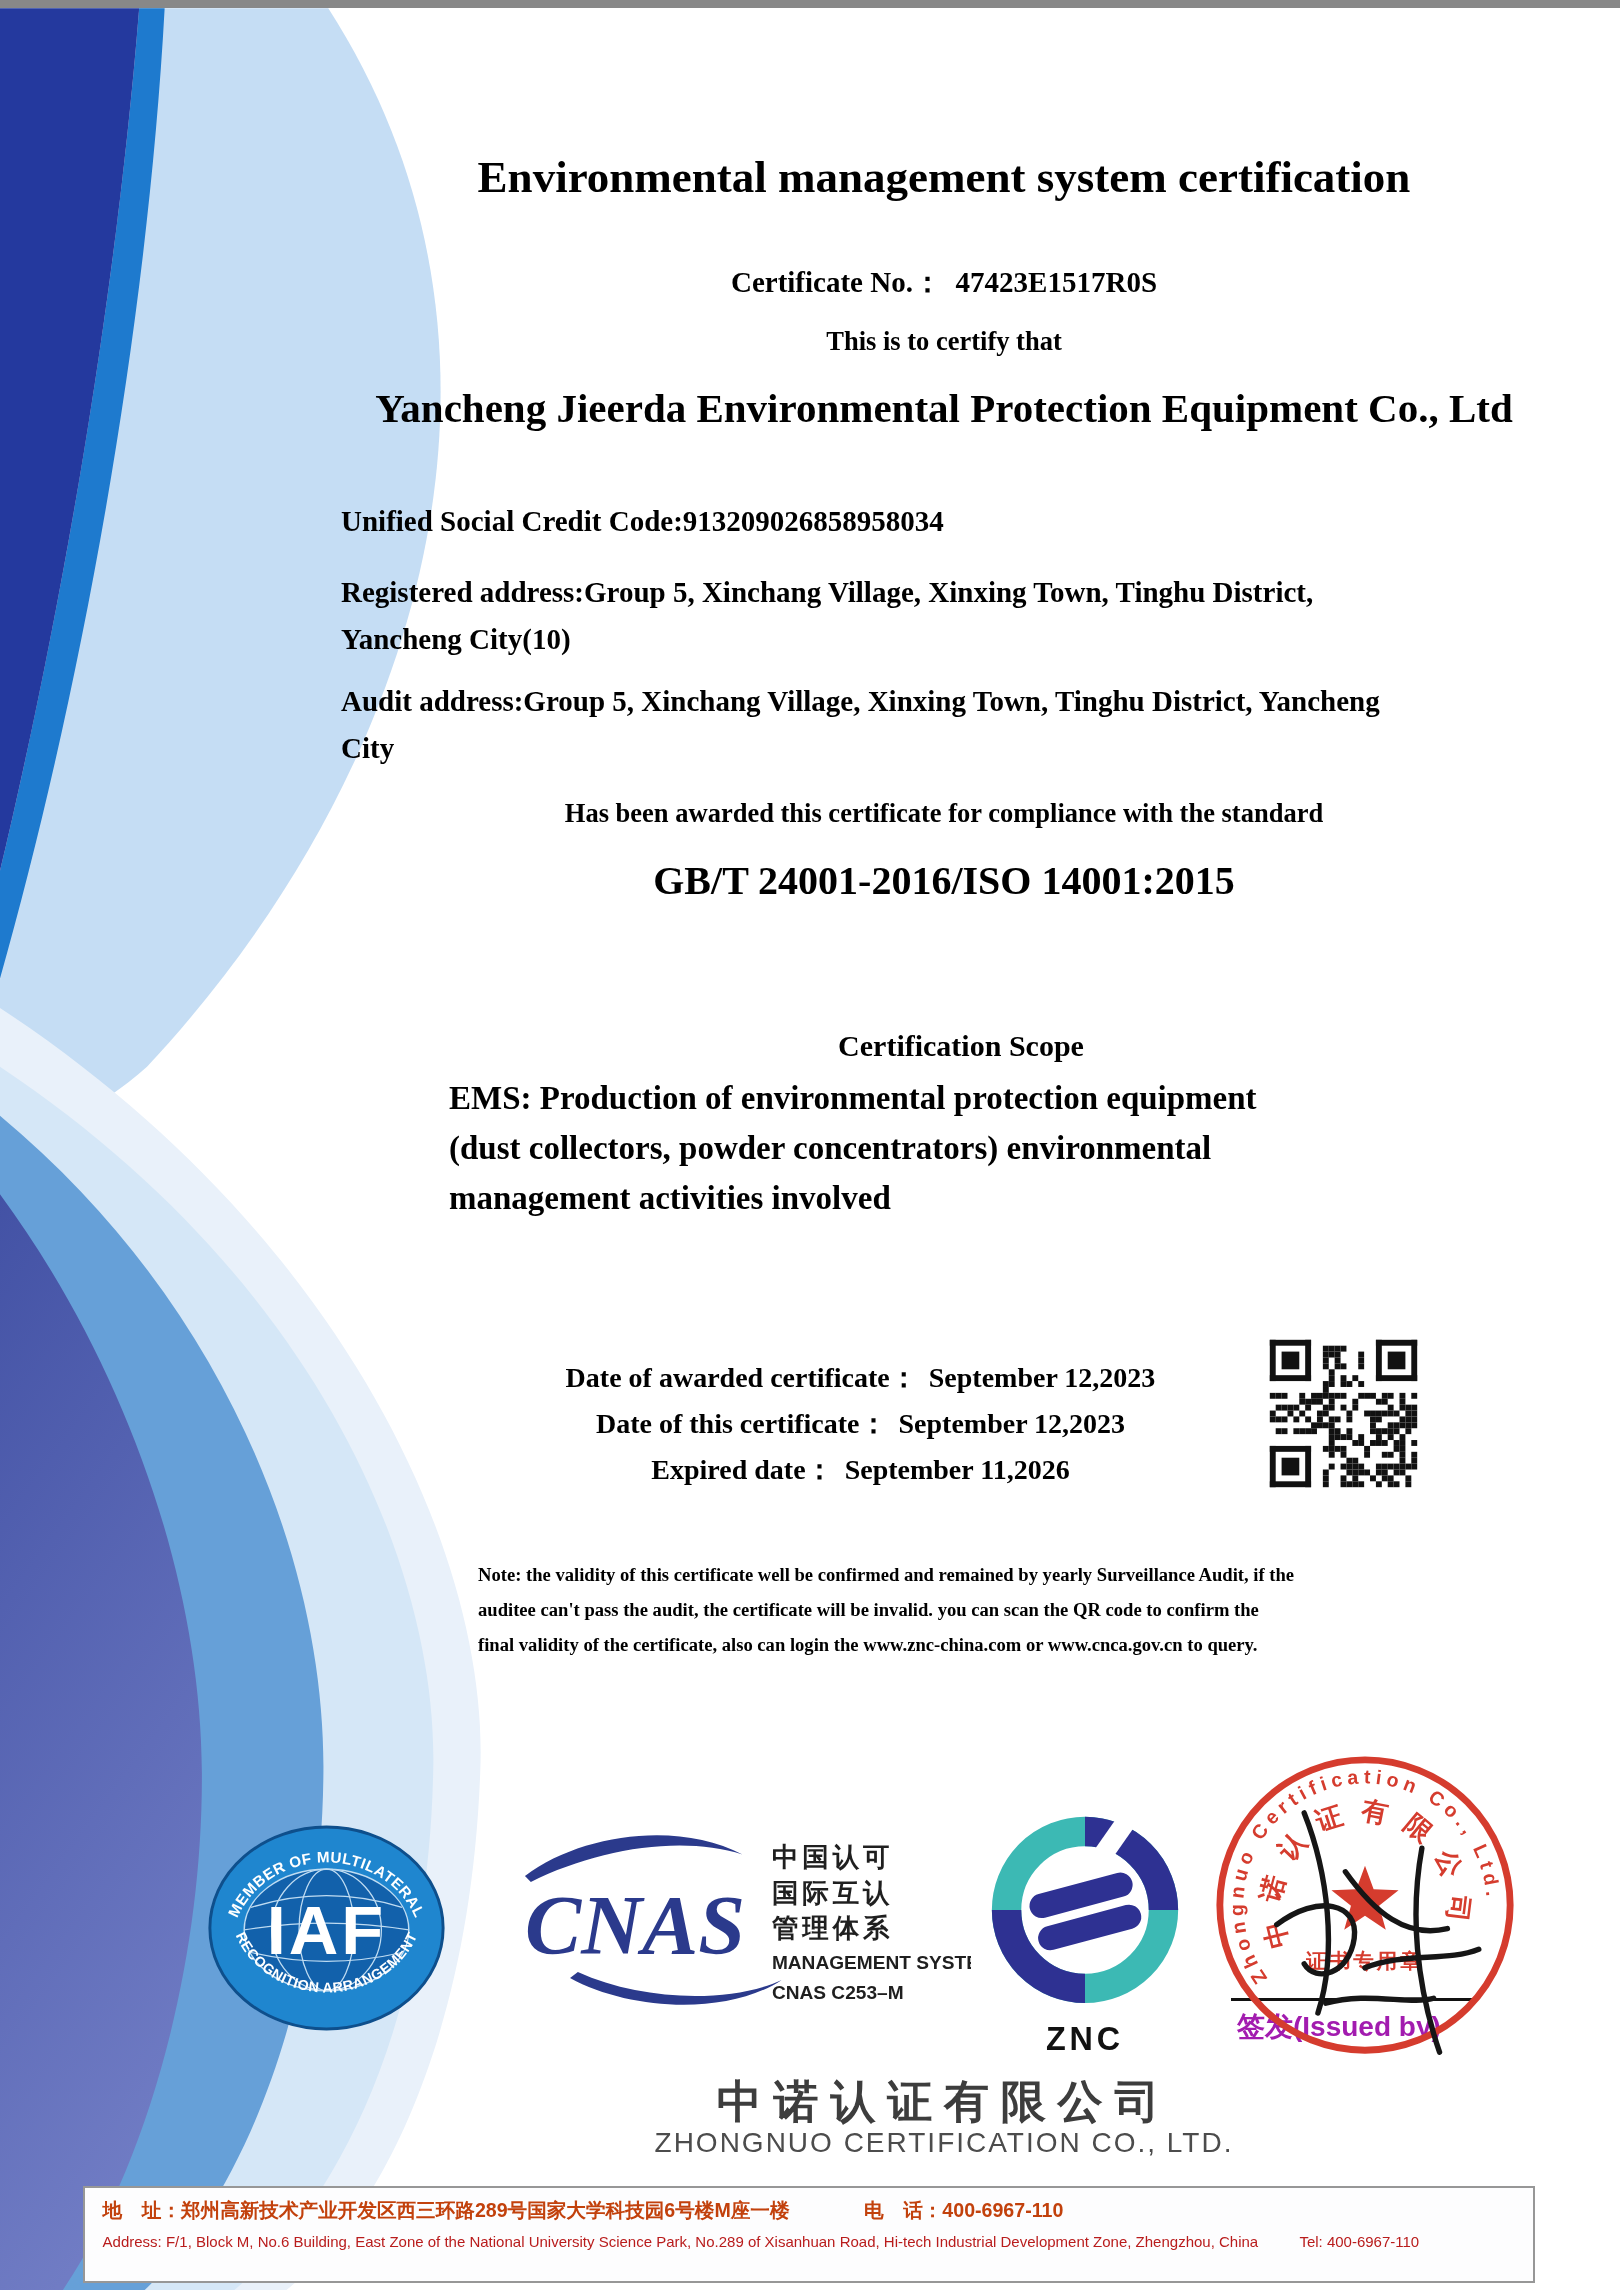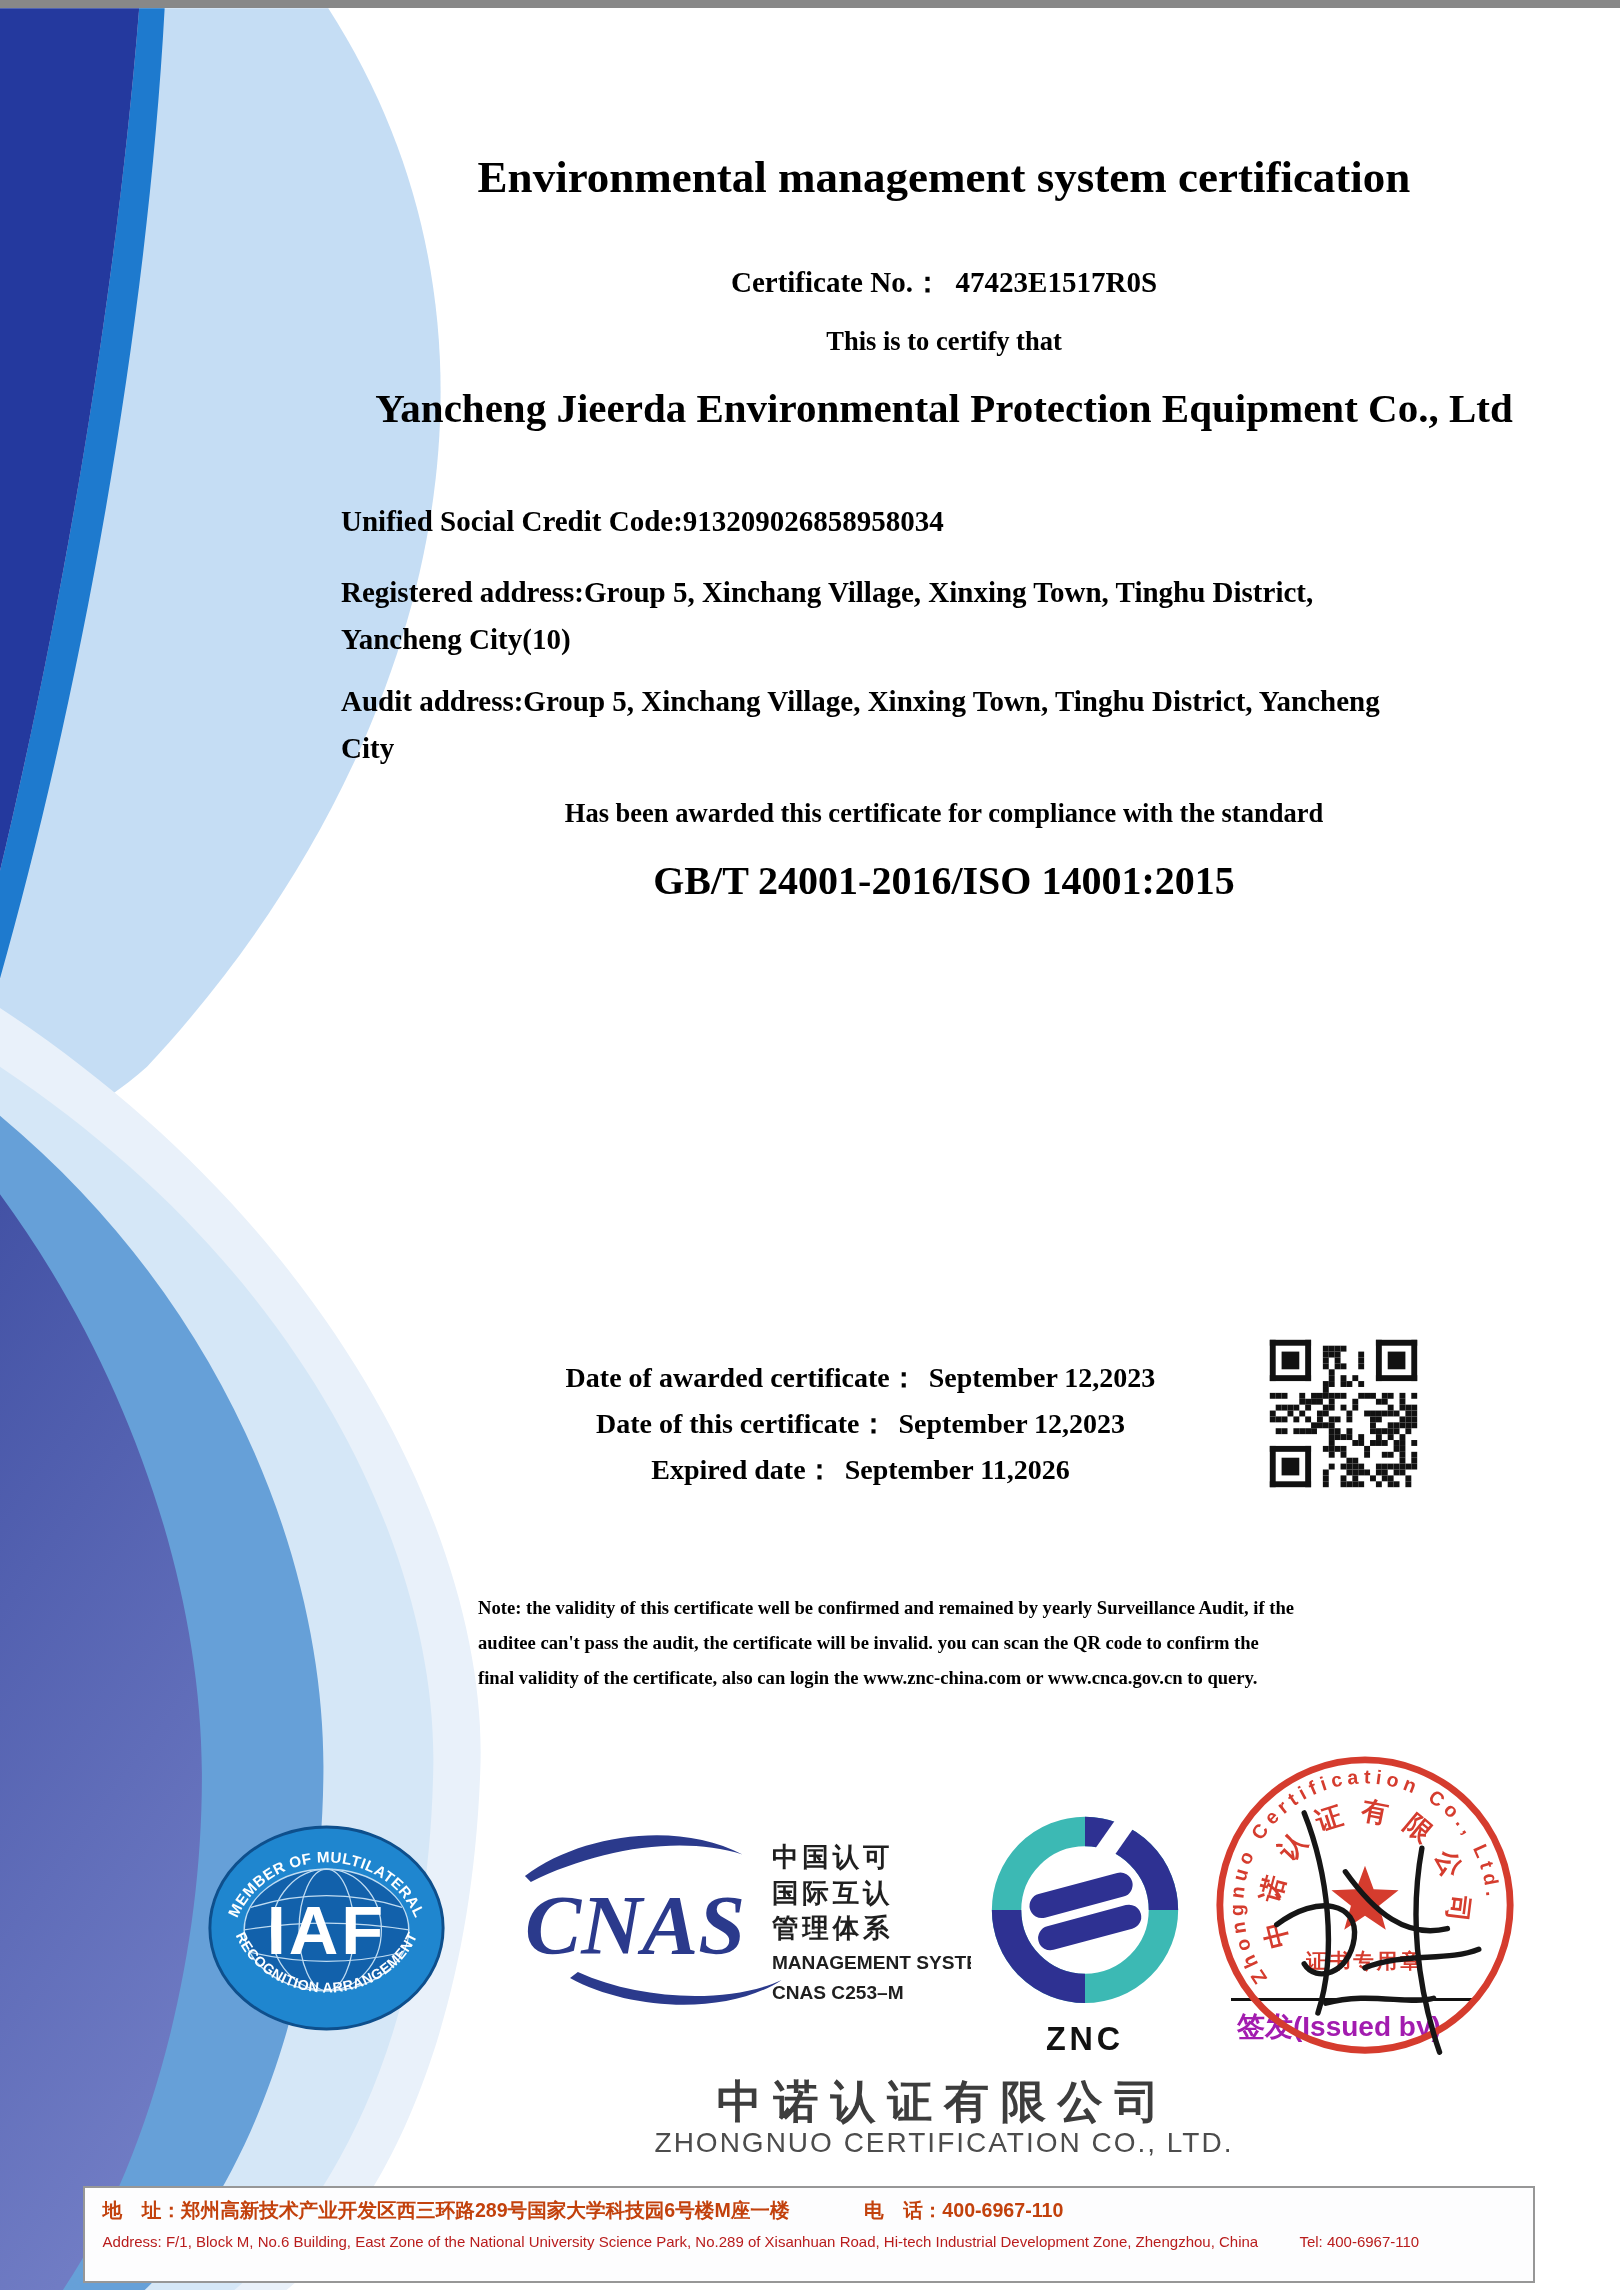--- a/index.html
+++ b/index.html
@@ -18,21 +18,21 @@
   .info .blk{margin-bottom:15.7px;line-height:47px;}
   .info .code{margin-bottom:23.5px;}
   .awarded{top:790px;font-size:26.5px;}
   .standard{top:849px;font-size:40px;}
   .scope{left:449px;top:1021px;width:1024px;font-weight:700;text-align:left;}
   .scope .st{font-size:30px;text-align:center;margin-bottom:9.8px;}
   .scope .sl{font-size:33px;line-height:50px;}
   .dates{left:341px;top:1347px;width:1039px;font-weight:700;font-size:28px;}
   .dates .dl{display:flex;justify-content:center;gap:11px;line-height:46px;}
   .qr{left:1259px;top:1321px;width:169px;height:169px;}
-  .note{left:478px;top:1582px;width:926px;font-size:18.6px;font-weight:700;line-height:35px;text-align:left;}
+  .note{left:478px;top:1549px;width:926px;font-size:18.6px;font-weight:700;line-height:35px;text-align:left;}
   .iaf{left:204px;top:1813px;}
   .cnas{left:515px;top:1821px;}
   .znc{left:979px;top:1800px;}
   .issued-line{left:1231px;top:1990px;width:243px;height:2.9px;background:#111;z-index:3;}
   .issued{left:1237px;top:2000px;font-size:28px;font-weight:700;color:#a21caf;z-index:3;
           font-family:"Liberation Sans","DejaVu Sans",sans-serif;}
   .stamp{left:1210px;top:1748px;z-index:4;}
   .co-cn{top:2064px;font-size:45px;letter-spacing:11.8px;color:#3d3d3d;font-weight:600;
          font-family:"Liberation Sans","DejaVu Sans",sans-serif;}
   .co-en{top:2119px;font-size:28px;letter-spacing:2px;color:#4c4c4c;font-weight:500;
@@ -84,20 +84,26 @@
     <div class="blk">
       <div>Audit address:Group 5, Xinchang Village, Xinxing Town, Tinghu District, Yancheng</div>
       <div>City</div>
     </div>
   </div>
 
   <div class="abs ctr awarded b">Has been awarded this certificate for compliance with the standard</div>
 
   <div class="abs ctr standard b">GB/T 24001-2016/ISO 14001:2015</div>
 
+  <div class="abs scope">
+    <div class="st">Certification Scope</div>
+    <div class="sl">EMS: Production of environmental protection equipment</div>
+    <div class="sl">(dust collectors, powder concentrators)  environmental</div>
+    <div class="sl">management activities involved</div>
+  </div>
 
   <div class="abs dates">
     <div class="dl">
       <span>Date of awarded certificate：</span>
       <span>September 12,2023</span>
     </div>
     <div class="dl">
       <span>Date of this certificate：</span>
       <span>September 12,2023</span>
     </div>

